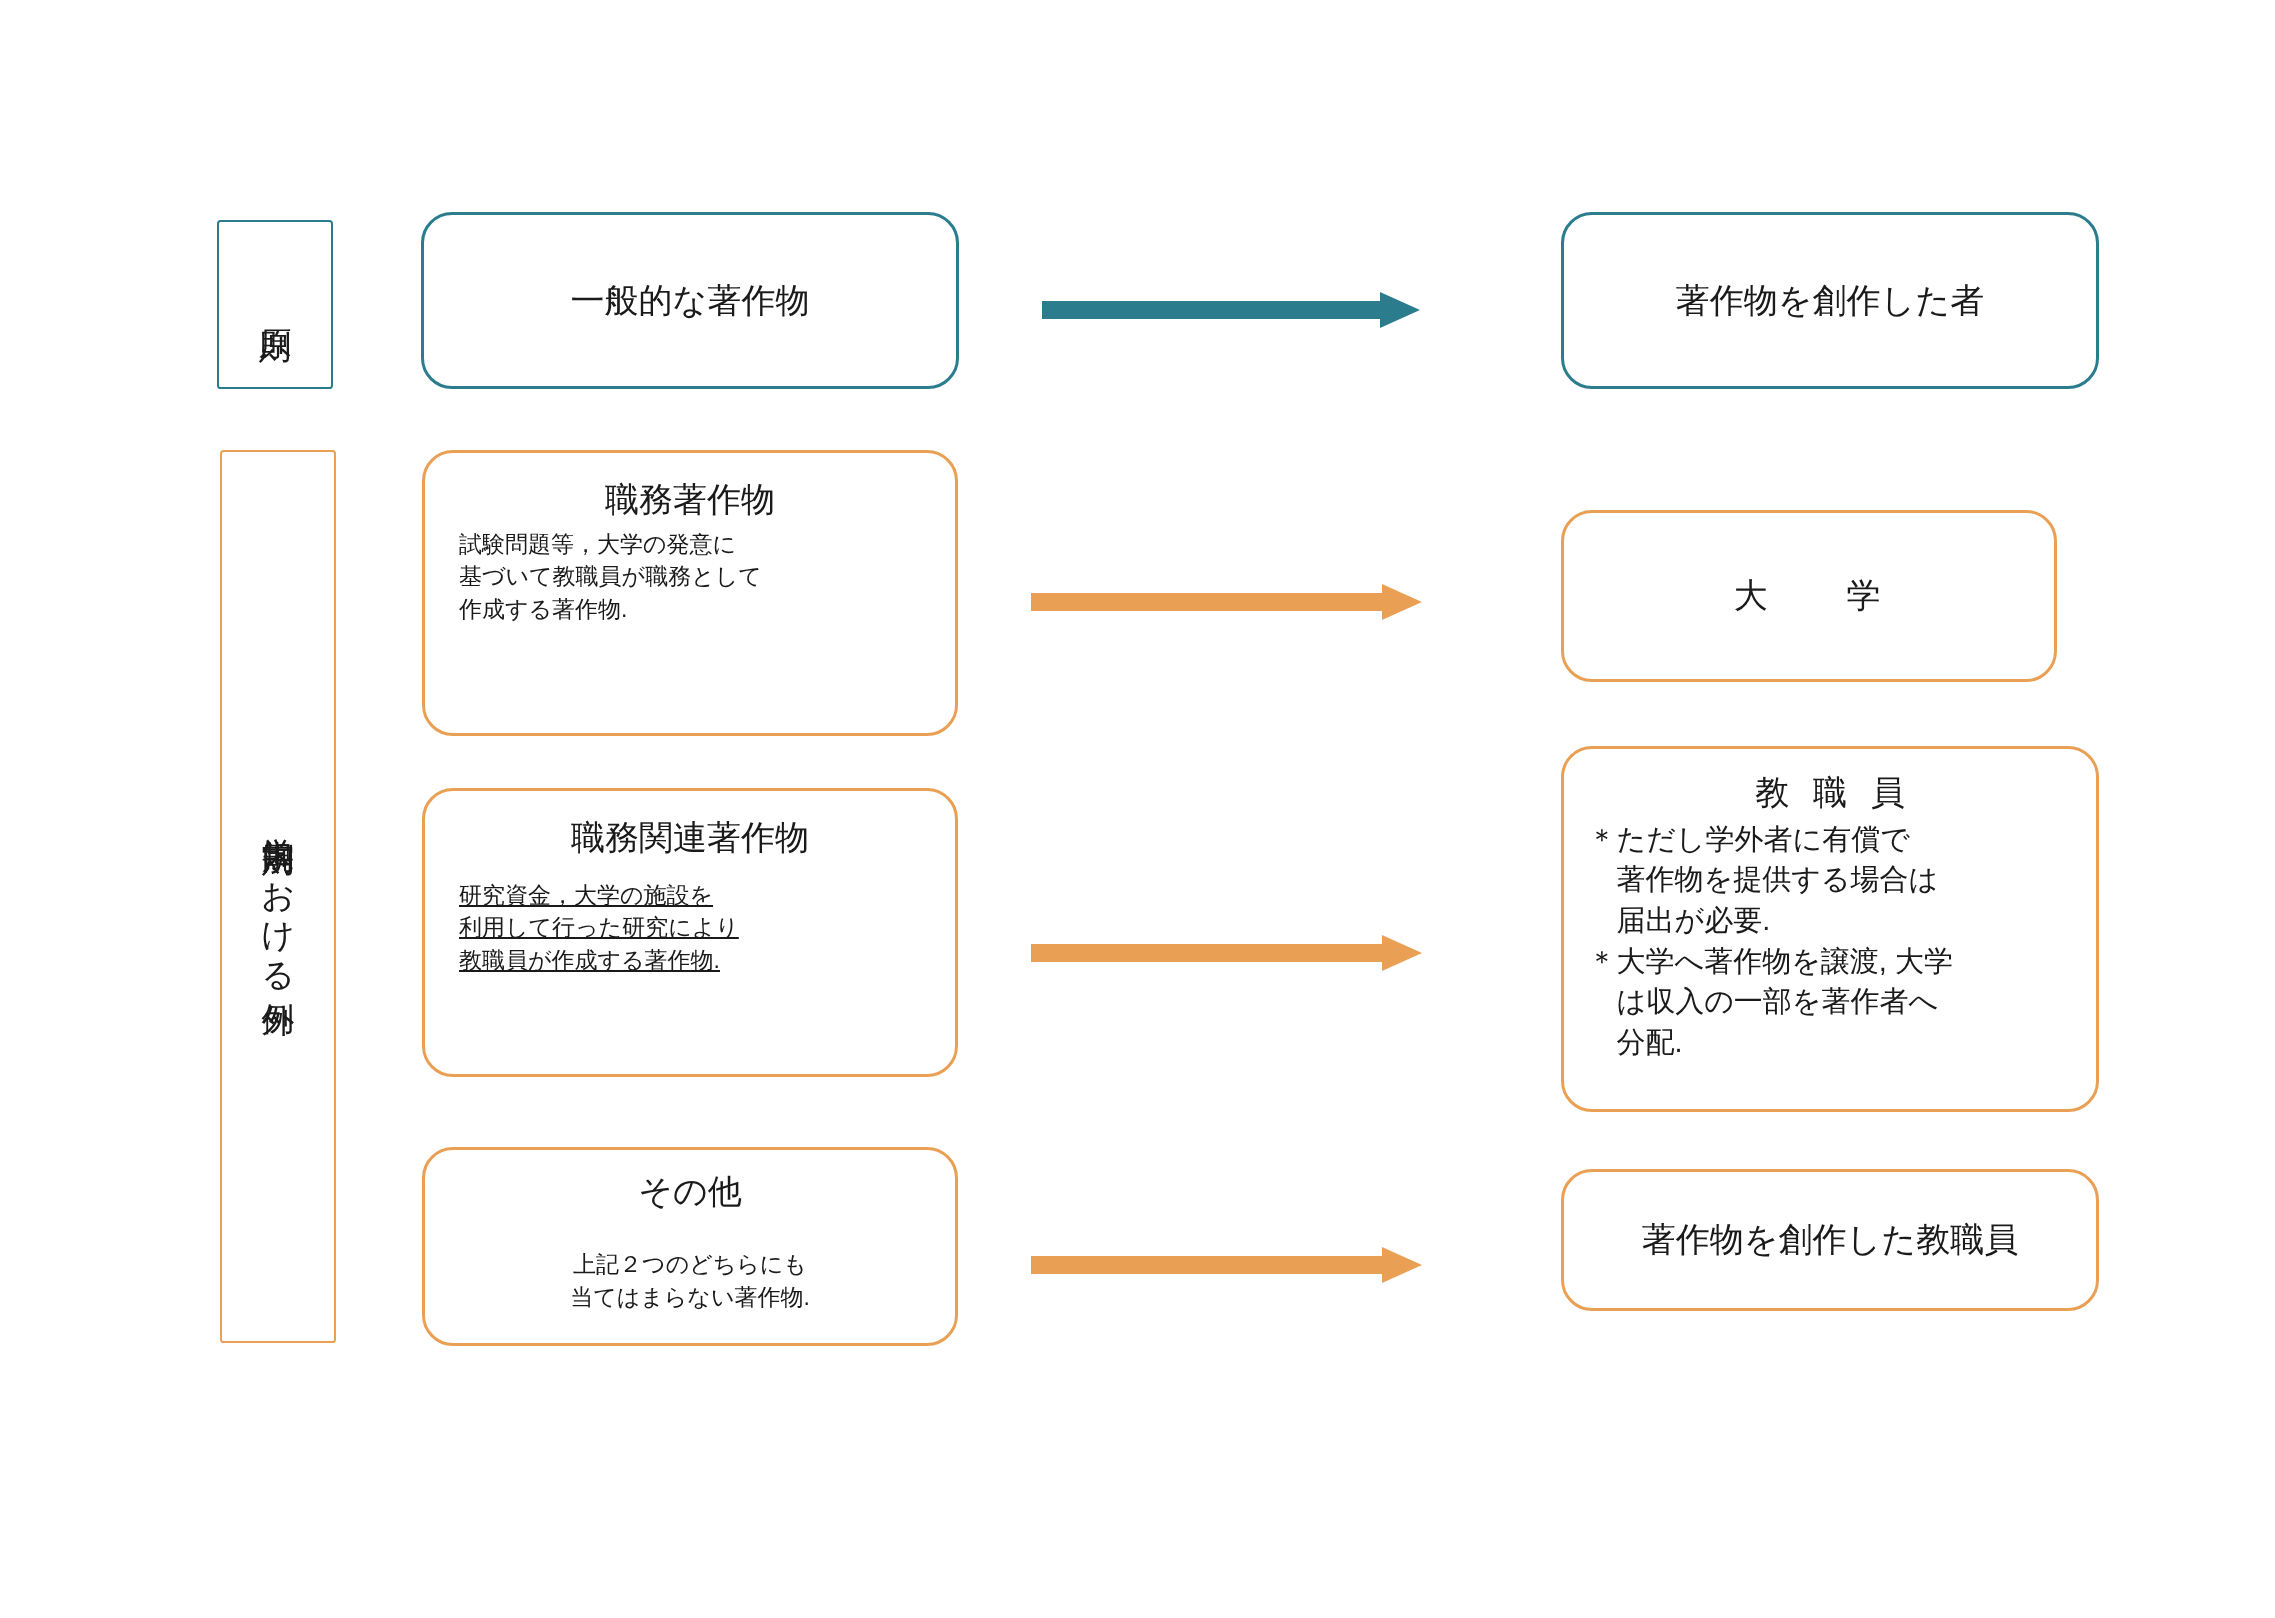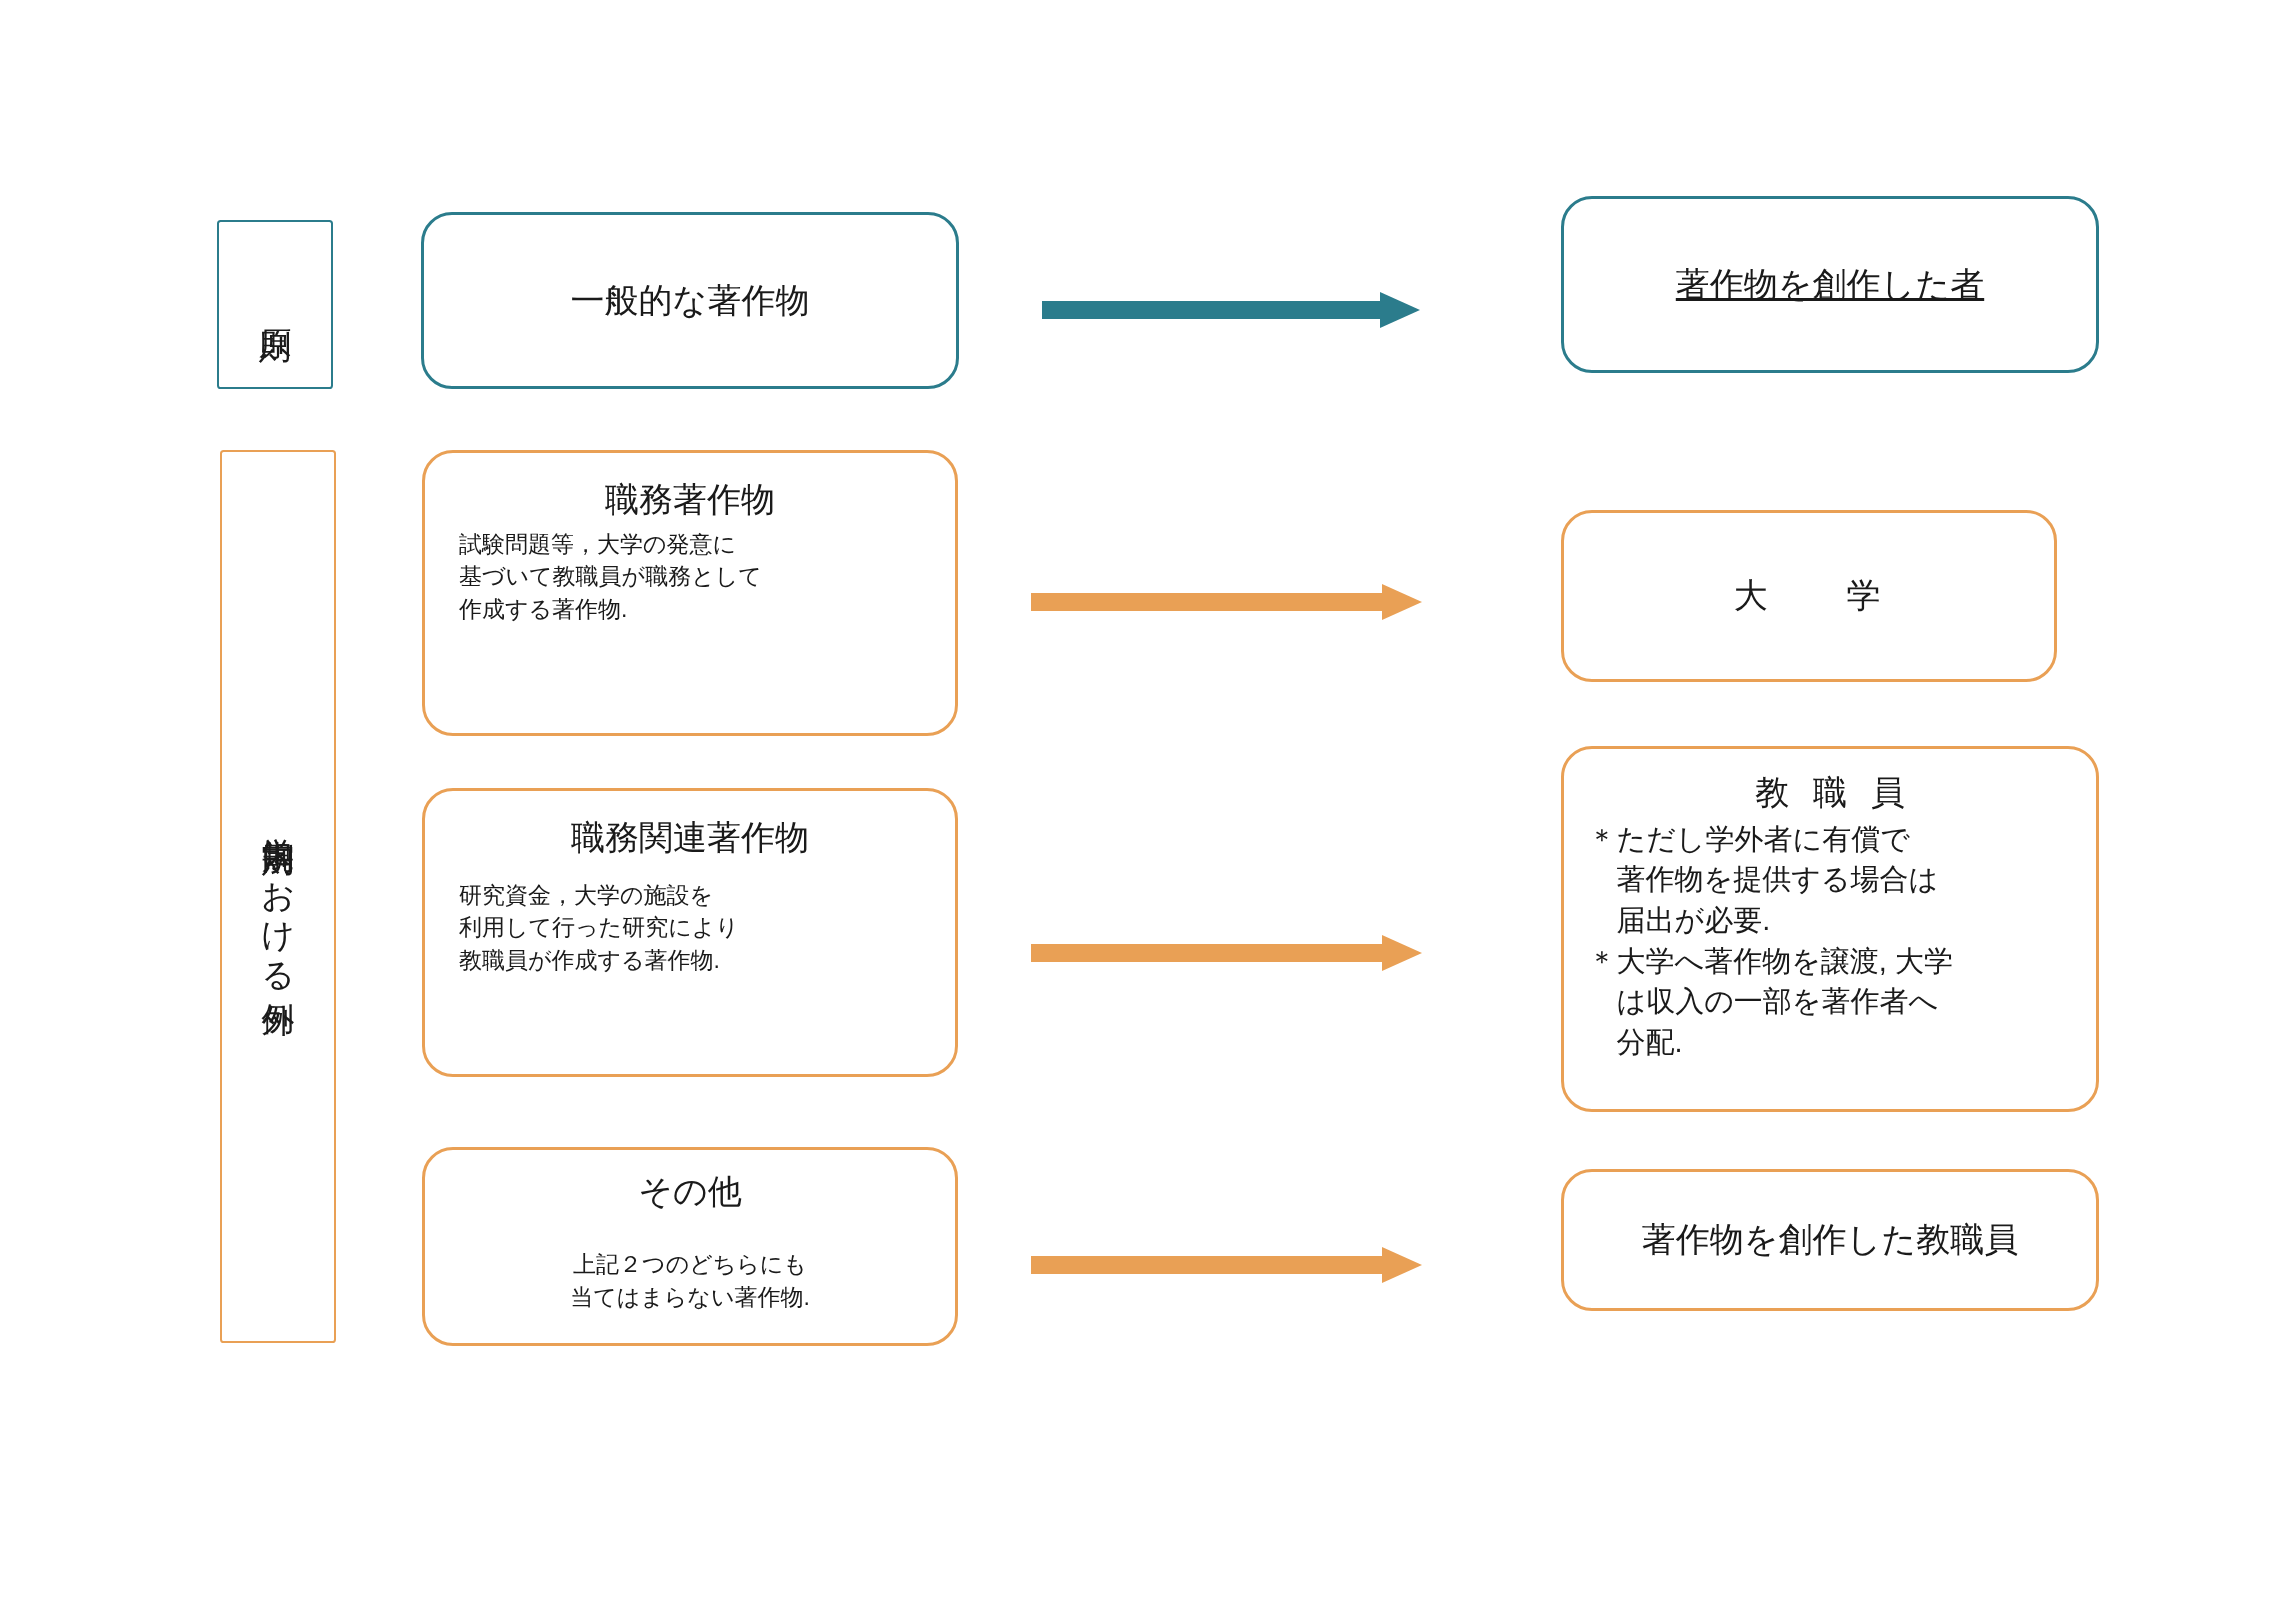--- a/index.html
+++ b/index.html
@@ -129,21 +129,21 @@
 
   <div class="box orange" style="left:422px; top:450px; width:536px; height:286px; justify-content:flex-start; padding-top:25px;">
     <div class="b-title">職務著作物</div>
     <div class="b-body" style="align-self:flex-start; margin-left:34px;">試験問題等，大学の発意に
 基づいて教職員が職務として
 作成する著作物.</div>
   </div>
 
   <div class="box orange" style="left:422px; top:788px; width:536px; height:289px; justify-content:flex-start; padding-top:25px;">
     <div class="b-title">職務関連著作物</div>
-    <div class="b-body" style="align-self:flex-start; margin-left:34px; margin-top:20px;">研究資金，大学の施設を
+    <div class="b-body" style="align-self:flex-start; margin-left:34px; margin-top:20px;text-decoration:underline;">研究資金，大学の施設を
 利用して行った研究により
 教職員が作成する著作物.</div>
   </div>
 
   <div class="box orange" style="left:422px; top:1147px; width:536px; height:199px; justify-content:flex-start; padding-top:20px;gap:32px;">
     <div class="b-title">その他</div>
     <div class="b-body center" style="margin-top:3.6px;">上記２つのどちらにも
 当てはまらない著作物.</div>
   </div>
 
@@ -160,21 +160,21 @@
   <div class="arrow orange" style="left:1031px; top:944px; width:391px;">
     <div class="shaft" style="width:351px;"></div>
     <div class="head" style="left:351px;"></div>
   </div>
 
   <div class="arrow orange" style="left:1031px; top:1256px; width:391px;">
     <div class="shaft" style="width:351px;"></div>
     <div class="head" style="left:351px;"></div>
   </div>
 
-  <div class="box teal" style="left:1561px; top:196px; width:538px; height:177px;text-decoration:underline;">
+  <div class="box teal" style="left:1561px; top:212px; width:538px; height:177px;">
     <div class="single">著作物を創作した者</div>
   </div>
 
   <div class="box orange" style="left:1561px; top:510px; width:496px; height:172px;">
     <div class="single" style="letter-spacing:3.6px;">大　　学</div>
   </div>
 
   <div class="box orange" style="left:1561px; top:746px; width:538px; height:366px; justify-content:flex-start; padding-top:22px;">
     <div class="b-title" style="letter-spacing:7.2px; text-indent:7.2px;">教 職 員</div>
     <div class="b-note" style="align-self:flex-start; margin-left:23.5px;">＊ただし学外者に有償で

